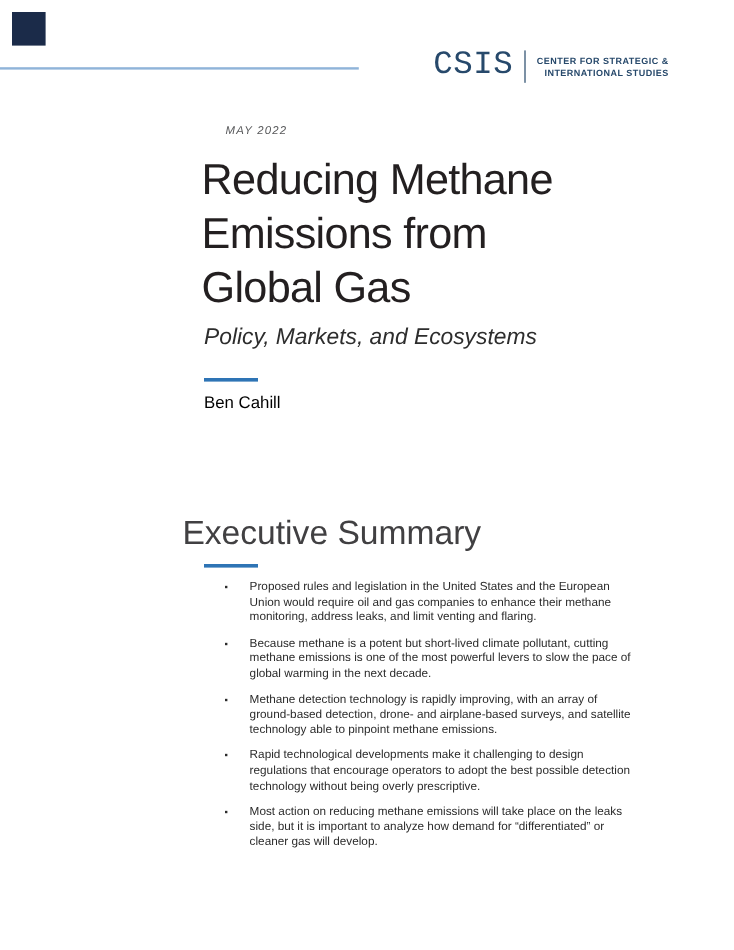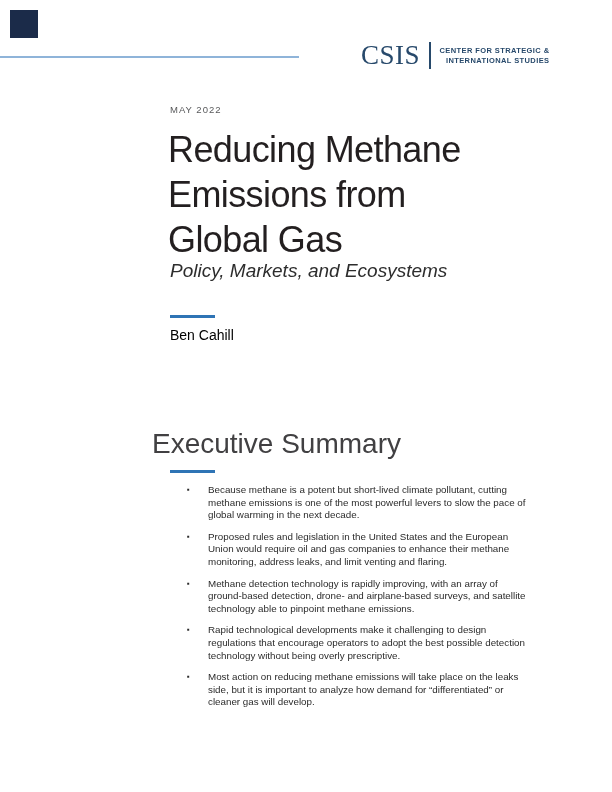--- a/index.html
+++ b/index.html
@@ -28,21 +28,21 @@
   }
 
   
   .logo {
     position: absolute;
     left: 361px; top: 42px;
     display: flex;
     align-items: center;
   }
   .logo-acronym {
-    font-family: Liberation Serif, serif;
+    font-family: Liberation Mono, monospace;
     font-size: 27px;
     line-height: 27px;
     color: #27496b;
     letter-spacing: 0.5px;
   }
   .logo-divider {
     width: 1.5px; height: 27px;
     background: #27496b;
     margin-left: 9px;
     margin-right: 9px;
@@ -51,39 +51,40 @@
     color: #27496b;
     font-size: 7.5px;
     font-weight: bold;
     letter-spacing: 0.4px;
     line-height: 9.5px;
     text-align: right;
   }
 
   .date {
     position: absolute;
-    left: 170px; top: 104px;
+    left: 188px; top: 104px;
     font-size: 9.5px;
     letter-spacing: 1px;
     color: #58595b;
+    font-style: italic;
   }
 
   .title {
     position: absolute;
     left: 168px; top: 127px;
     font-size: 36px;
     font-weight: 400;
     letter-spacing: -0.6px;
     line-height: 45px;
     color: #231f20;
   }
 
   .subtitle {
     position: absolute;
-    left: 170px; top: 260px;
+    left: 170px; top: 271px;
     font-size: 19px;
     font-style: italic;
     color: #2d2d2d;
   }
 
   .accent-rule {
     position: absolute;
     left: 170px;
     width: 45px; height: 2.5px;
     background: #2e74b5;
@@ -156,18 +157,18 @@
 
 <div class="accent-rule after-subtitle"></div>
 
 <div class="author">Ben Cahill</div>
 
 <h2 class="section-heading">Executive Summary</h2>
 
 <div class="accent-rule after-heading"></div>
 
 <ul class="bullets">
+  <li>Proposed rules and legislation in the United States and the European Union would require oil and gas companies to enhance their methane monitoring, address leaks, and limit venting and flaring.</li>
   <li>Because methane is a potent but short-lived climate pollutant, cutting methane emissions is one of the most powerful levers to slow the pace of global warming in the next decade.</li>
-  <li>Proposed rules and legislation in the United States and the European Union would require oil and gas companies to enhance their methane monitoring, address leaks, and limit venting and flaring.</li>
   <li>Methane detection technology is rapidly improving, with an array of ground-based detection, drone- and airplane-based surveys, and satellite technology able to pinpoint methane emissions.</li>
   <li>Rapid technological developments make it challenging to design regulations that encourage operators to adopt the best possible detection technology without being overly prescriptive.</li>
   <li>Most action on reducing methane emissions will take place on the leaks side, but it is important to analyze how demand for “differentiated” or cleaner gas will develop.</li>
 </ul>
 
 </body></html>

